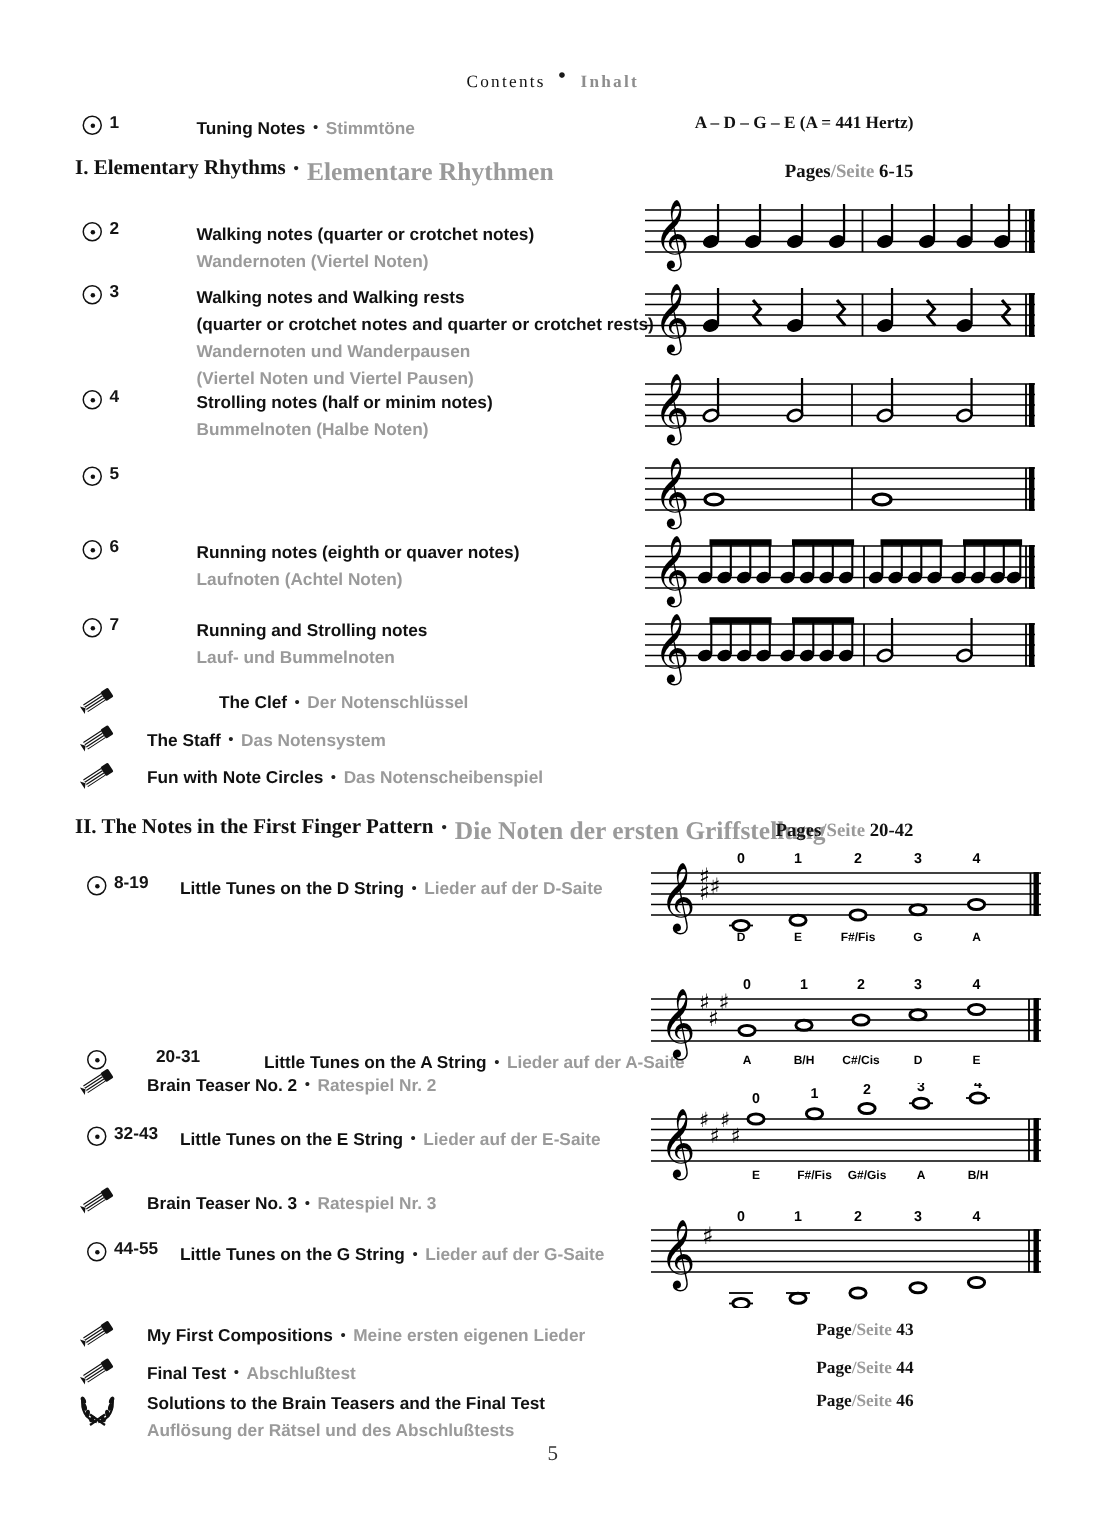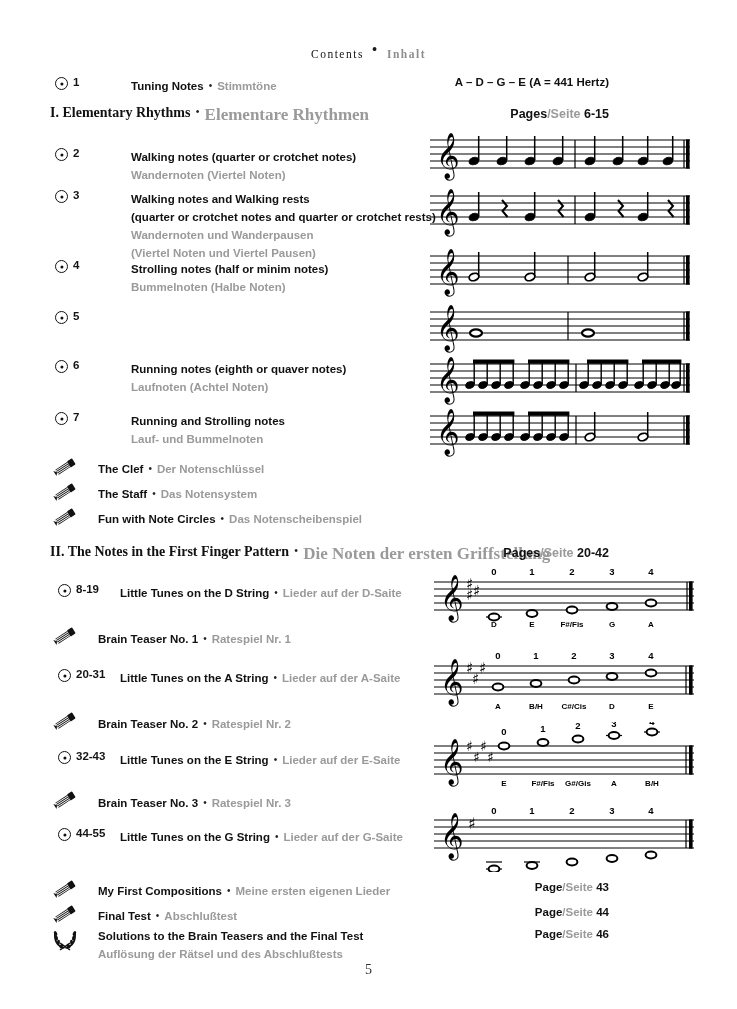--- a/index.html
+++ b/index.html
@@ -36,21 +36,21 @@
   .txt{font-family:"Liberation Sans", sans-serif;}
   .en{font-weight:bold;font-size:11.5px;color:#111;white-space:nowrap;}
   .de{font-weight:bold;font-size:11.5px;color:#9a9a9a;white-space:nowrap;}
   .dot{color:#222;font-size:10px;padding:0 5px;vertical-align:1px;}
   .line2{margin-top:1px;}
 
   .sectionhead .en{font-size:14px;}
   .sectionhead .de{font-size:17px;color:#9a9a9a;}
   .pages{
     position:absolute;right:8px;
-    font-family:Liberation Sans, sans-serif;
+    font-family:Liberation Serif, serif;
     font-weight:bold;font-size:11.5px;white-space:nowrap;text-align:center;
   }
   .pages .lbl-en{color:#111;}
   .pages .lbl-de{color:#9a9a9a;}
   .pages .num{color:#111;}
   .pages.big{font-size:12.5px;}
 
   
   .cd{
     width:11px;height:11px;border:1.4px solid #111;border-radius:50%;
@@ -150,21 +150,21 @@
 
   <div class="row" style="top:411px;left:55px;">
     <span class="cd"></span>
     <span class="tracknum" style="margin-left:5px;width:58px;">7</span>
     <span class="txt">
       <span class="en">Running and Strolling notes</span><br>
       <span class="de line2">Lauf- und Bummelnoten</span>
     </span>
   </div>
 
-  <div class="row" style="top:456px;left:50px;">
+  <div class="row" style="top:456px;left:50px;gap:48px;">
     <span class="pencil">
       <svg viewBox="0 0 30 22" width="30" height="22">
         <g transform="rotate(-33 15 11)">
           <polygon points="3,8 5.5,11 3,14" fill="#111"></polygon>
           <rect x="5.5" y="8" width="14" height="6" fill="#111"></rect>
           <rect x="5.5" y="8.8" width="14" height="0.9" fill="#fff"></rect>
           <rect x="5.5" y="10.6" width="14" height="0.9" fill="#fff"></rect>
           <rect x="5.5" y="12.4" width="14" height="0.9" fill="#fff"></rect>
           <rect x="19.5" y="7.4" width="6" height="7.2" rx="1" fill="#111"></rect>
         </g>
@@ -221,39 +221,22 @@
   </div>
 
   <div class="row" style="top:583px;left:58px;">
     <span class="cd"></span>
     <span class="tracknum" style="margin-left:5px;width:44px;">8-19</span>
     <span class="txt">
       <span class="en">Little Tunes on the D String</span><span class="dot">•</span><span class="de">Lieder auf der D-Saite</span>
     </span>
   </div>
 
-  <div class="row" style="top:625px;left:50px;">
-    <span class="pencil">
-      <svg viewBox="0 0 30 22" width="30" height="22">
-        <g transform="rotate(-33 15 11)">
-          <polygon points="3,8 5.5,11 3,14" fill="#111"></polygon>
-          <rect x="5.5" y="8" width="14" height="6" fill="#111"></rect>
-          <rect x="5.5" y="8.8" width="14" height="0.9" fill="#fff"></rect>
-          <rect x="5.5" y="10.6" width="14" height="0.9" fill="#fff"></rect>
-          <rect x="5.5" y="12.4" width="14" height="0.9" fill="#fff"></rect>
-          <rect x="19.5" y="7.4" width="6" height="7.2" rx="1" fill="#111"></rect>
-        </g>
-      </svg>
-    </span>
-    <span class="txt" style="margin-left:18px;margin-top:4px;">
-      <span class="en">Brain Teaser No. 1</span><span class="dot">•</span><span class="de">Ratespiel Nr. 1</span>
-    </span>
-  </div>
-
-  <div class="row" style="top:668px;left:58px;">
+
+  <div class="row" style="top:699px;left:58px;gap:28px;">
     <span class="cd"></span>
     <span class="tracknum" style="margin-left:5px;width:44px;">20-31</span>
     <span class="txt">
       <span class="en">Little Tunes on the A String</span><span class="dot">•</span><span class="de">Lieder auf der A-Saite</span>
     </span>
   </div>
 
   <div class="row" style="top:710px;left:50px;">
     <span class="pencil">
       <svg viewBox="0 0 30 22" width="30" height="22">

